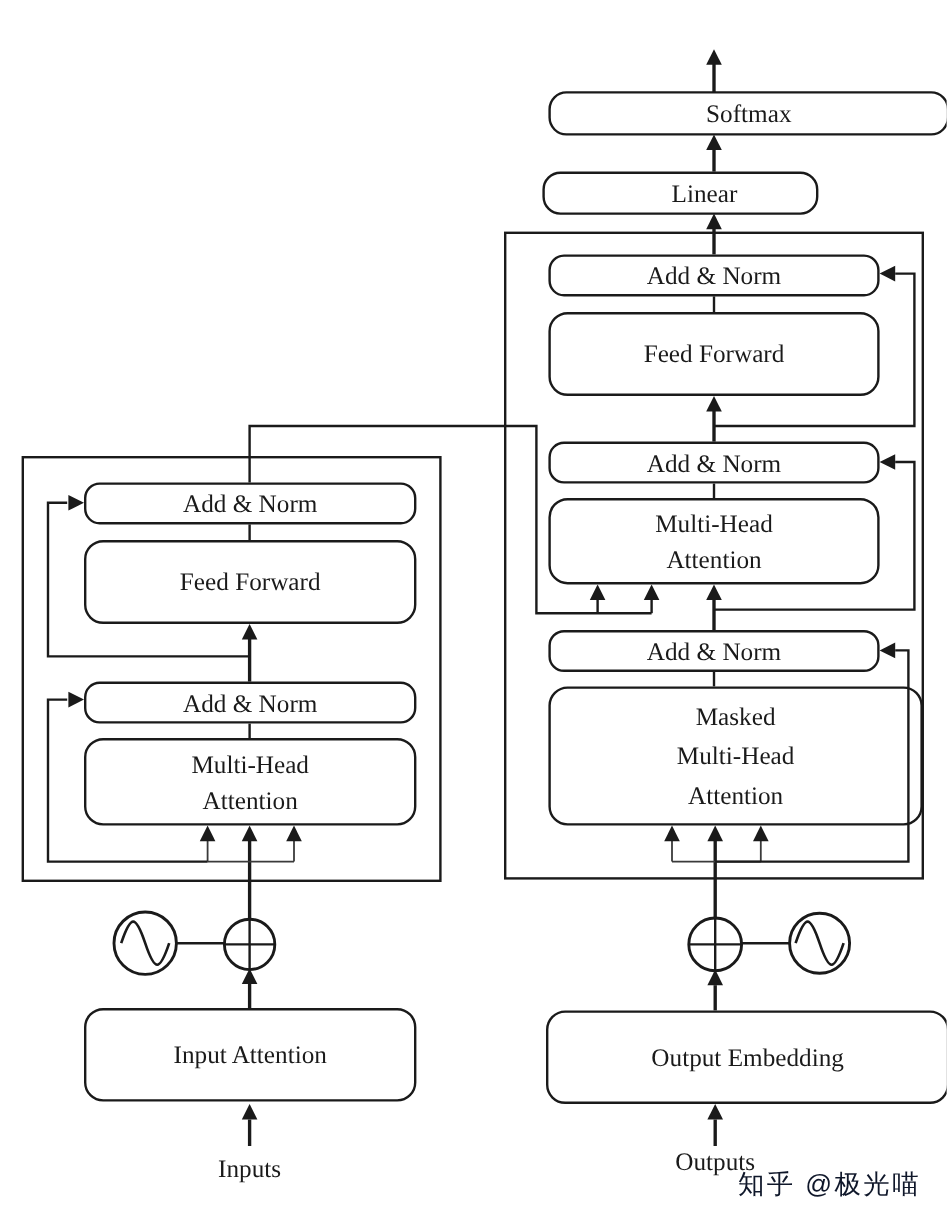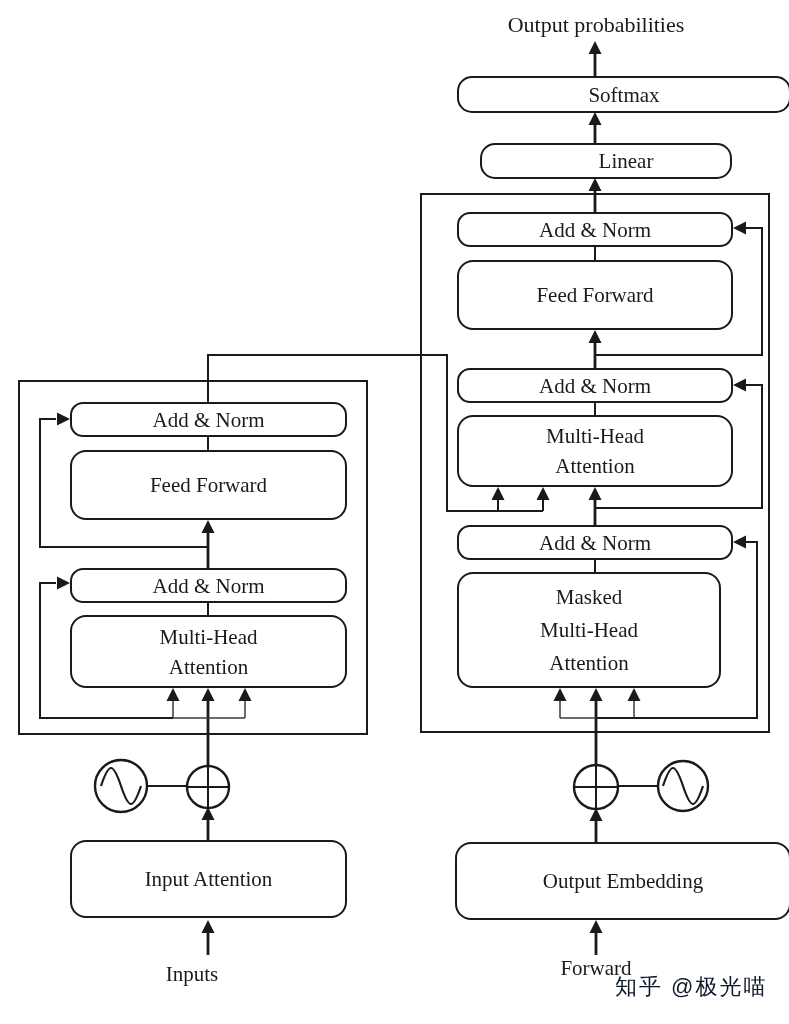--- a/index.html
+++ b/index.html
@@ -62,26 +62,25 @@
   .wires circle{fill:#ffffff;stroke:#1a1a1a;stroke-width:2.4;}
   .wires .wave{stroke-width:2.2;}
 </style>
 </head>
 <body>
 
 <div class="canvas">
 
   <div class="watermark" style="left: 615px; top: 972px; width: 175px; color: #0f172a;">知乎 @极光喵</div>
 
-  <div class="lbl" style="left:455px;top:12px;width:282px;font-size:22px;">Output probabilities</div>
 
   <div class="box" style="left:457px;top:76px;width:334px;height:37px;border-radius:15px;">
     <span>Softmax</span>
   </div>
-  <div class="box" style="left:480px;top:143px;width:252px;height:36px;border-radius:15px;padding-left:40px;">
+  <div class="box" style="left:452px;top:143px;width:230px;height:36px;border-radius:15px;padding-left:40px;">
     <span>Linear</span>
   </div>
 
   <div class="outer" style="left:420px;top:193px;width:350px;height:540px;"></div>
 
   <div class="box" style="left:457px;top:212px;width:276px;height:35px;border-radius:13px;">
     <span>Add &amp; Norm</span>
   </div>
   <div class="box" style="left:457px;top:260px;width:276px;height:70px;border-radius:16px;">
     <span>Feed Forward</span>
@@ -89,21 +88,21 @@
   <div class="box" style="left:457px;top:368px;width:276px;height:35px;border-radius:13px;">
     <span>Add &amp; Norm</span>
   </div>
   <div class="box" style="left:457px;top:415px;width:276px;height:72px;border-radius:16px;line-height:30px;">
     <span>Multi-Head</span>
     <span>Attention</span>
   </div>
   <div class="box" style="left:457px;top:525px;width:276px;height:35px;border-radius:13px;">
     <span>Add &amp; Norm</span>
   </div>
-  <div class="box" style="left:457px;top:572px;width:264px;height:116px;border-radius:16px;line-height:33px;">
+  <div class="box" style="left:457px;top:572px;width:312px;height:116px;border-radius:16px;line-height:33px;">
     <span>Masked</span>
     <span>Multi-Head</span>
     <span>Attention</span>
   </div>
 
   <div class="outer" style="left:18px;top:380px;width:350px;height:355px;"></div>
 
   <div class="box" style="left:70px;top:402px;width:277px;height:35px;border-radius:13px;">
     <span>Add &amp; Norm</span>
   </div>
@@ -118,22 +117,22 @@
     <span>Attention</span>
   </div>
 
   <div class="box" style="left:70px;top:840px;width:277px;height:78px;border-radius:16px;">
     <span>Input Attention</span>
   </div>
   <div class="box" style="left:455px;top:842px;width:336px;height:78px;border-radius:16px;">
     <span>Output Embedding</span>
   </div>
 
-  <div class="lbl" style="left:132px;top:962px;width:120px;">Inputs</div>
-  <div class="lbl" style="left:536px;top:956px;width:120px;">Forward</div>
+  <div class="lbl" style="left:148px;top:962px;width:120px;">Inputs</div>
+  <div class="lbl" style="left:536px;top:956px;width:120px;">Outputs</div>
 
   <svg class="wires" width="789" height="1024" viewBox="0 0 789 1024">
 
     <line class="s25" x1="595" y1="77" x2="595" y2="53"></line>
     <polygon points="595,41 588.5,54 601.5,54"></polygon>
 
     <line class="s25" x1="595" y1="143" x2="595" y2="124"></line>
     <polygon points="595,112 588.5,125 601.5,125"></polygon>
 
     <line class="s25" x1="595" y1="212" x2="595" y2="190"></line>

